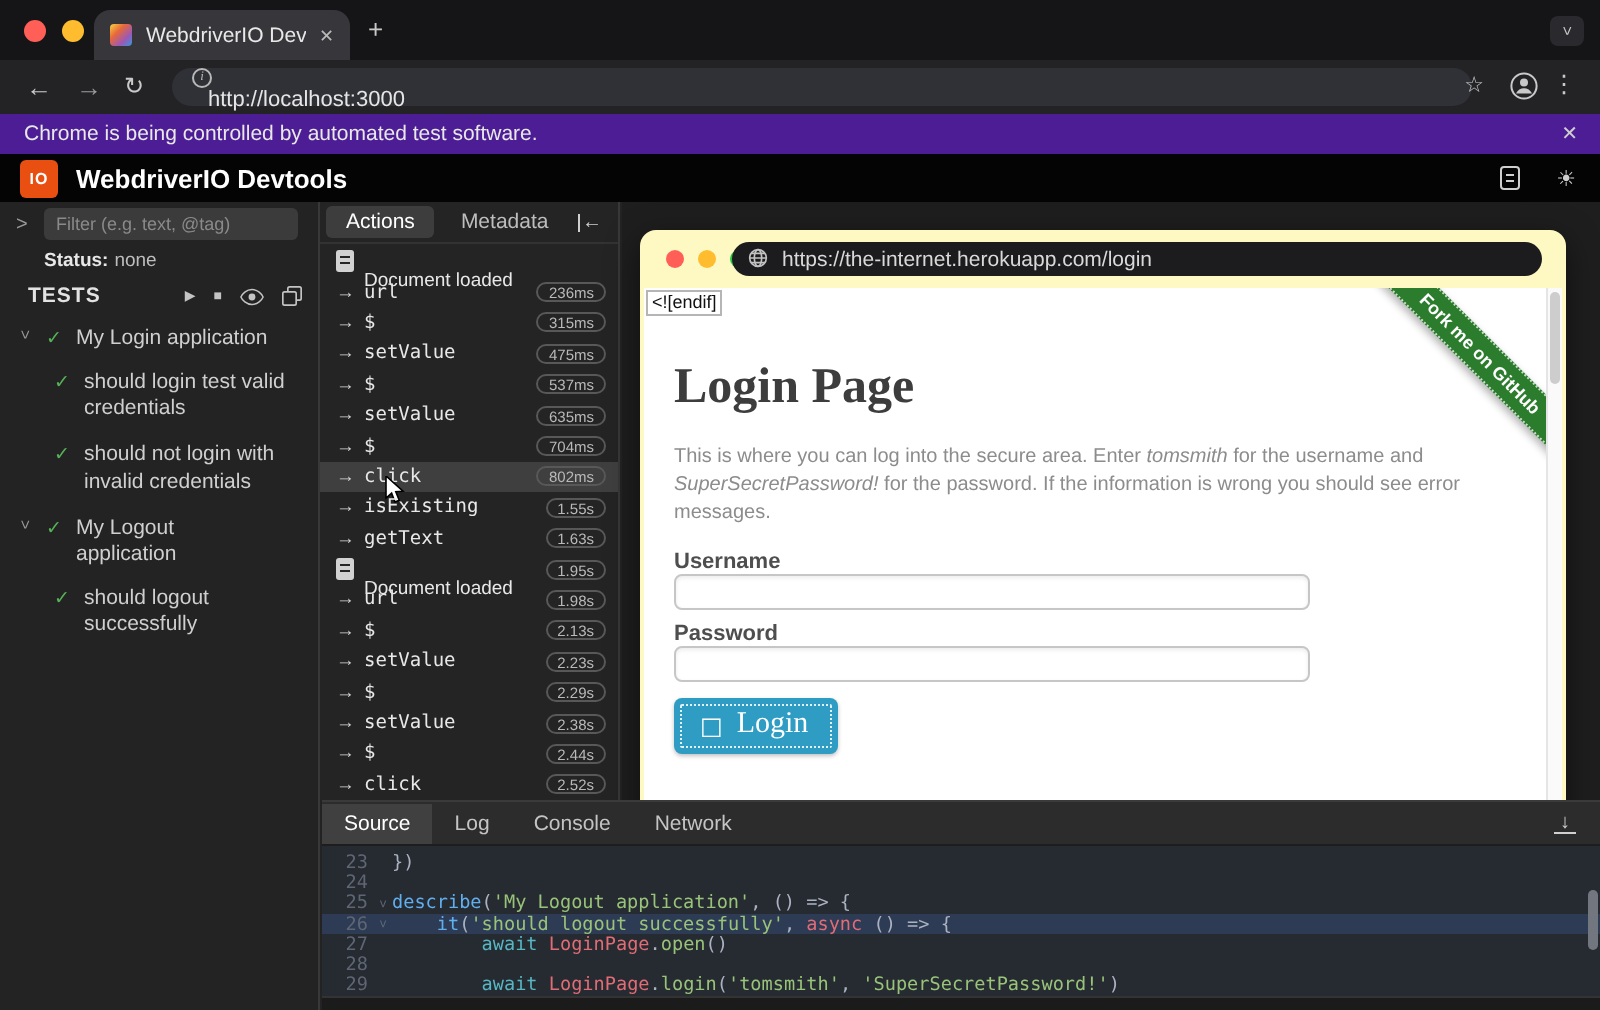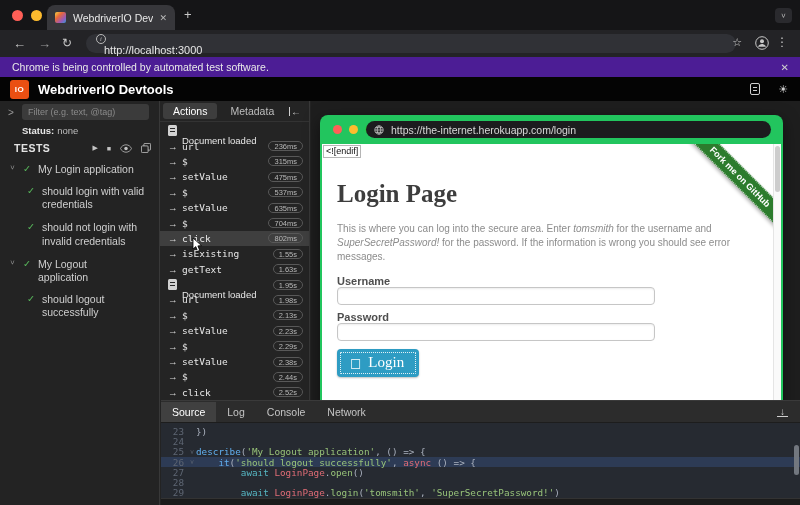--- a/index.html
+++ b/index.html
@@ -75,21 +75,21 @@
   .doc-icon { width:9px; height:11px; background-color:#d2d2d2; border-radius:1.5px; margin-right:5px; flex:none;
     background-image:linear-gradient(#262626,#262626),linear-gradient(#262626,#262626);
     background-size:5px 1px; background-position:2px 3px,2px 6px; background-repeat:no-repeat; }
   .action-label { font-size:9.5px; font-family:"DejaVu Sans Mono",monospace; color:#e8e8e8; flex:1; white-space:nowrap; overflow:hidden; }
   .action-label.sans { font-family:"Liberation Sans",sans-serif; font-size:9.5px;margin-top:19px; }
   .time-badge { border:1px solid #585858; border-radius:8px; padding:0 5px; font-size:7.5px; color:#b9b9b9; line-height:9px; height:10px; flex:none; }
   .cursor { position:absolute; left:32px; top:7px; }
 
   
   .preview { position:absolute; left:311px; top:101px; right:0; height:299px; background:#1e1e1e; }
-  .bwin { position:absolute; left:9px; top:14px; width:463px; height:338px; background:#22c55e; border-radius:8px; box-shadow:0 5px 16px rgba(0,0,0,.5); }
+  .bwin { position:absolute; left:9px; top:14px; width:463px; height:338px; background:#fef9c3; border-radius:8px; box-shadow:0 5px 16px rgba(0,0,0,.5); }
   .bwin-bar { position:relative; height:29px; }
   .bwin-lights { position:absolute; left:13px; top:10px; display:flex; gap:7px; }
   .bwin-lights .light { width:9px; height:9px; }
   .bwin-url { position:absolute; left:46px; right:12px; top:6px; height:17px; background:#1c1c1e; border-radius:9px; display:flex; align-items:center; padding:0 8px; }
   .bwin-url-text { font-size:10.5px; color:#d9d9d9; margin-left:7px; white-space:nowrap; }
   .bpage { position:absolute; left:2px; right:2px; top:29px; bottom:2px; background:#fff; border-radius:0 0 7px 7px; overflow:hidden; }
   .scrollstrip { position:absolute; right:0; top:0; bottom:0; width:8px; background:#fafafa; border-left:1px solid #e5e5e5; }
   .scrollthumb { position:absolute; right:1px; top:2px; width:5px; height:46px; background:#cdcdcd; border-radius:3px; }
   .endif { position:absolute; left:1px; top:1px; font-size:9px; color:#111; border:1px solid #b5b5b5; background:#fff; padding:0 2px 1px 2px; }
   .ribbon-wrap { position:absolute; top:0; right:7px; width:102px; height:102px; overflow:hidden; }
@@ -193,21 +193,21 @@
       </span>
     </div>
     <div id="test-tree">
         <div class="tree-row lvl0">
           <span class="tree-chevron rot90">&gt;</span>
           <span class="tree-check">✓</span>
           <span class="tree-label">My Login application</span>
         </div>
         <div class="tree-row lvl1">
           <span class="tree-check">✓</span>
-          <span class="tree-label">should login with valid credentials</span>
+          <span class="tree-label">should login test valid credentials</span>
         </div>
         <div class="tree-row lvl1">
           <span class="tree-check">✓</span>
           <span class="tree-label">should not login with invalid credentials</span>
         </div>
         <div class="tree-row lvl0">
           <span class="tree-chevron rot90">&gt;</span>
           <span class="tree-check">✓</span>
           <span class="tree-label narrow">My Logout application</span>
         </div>

